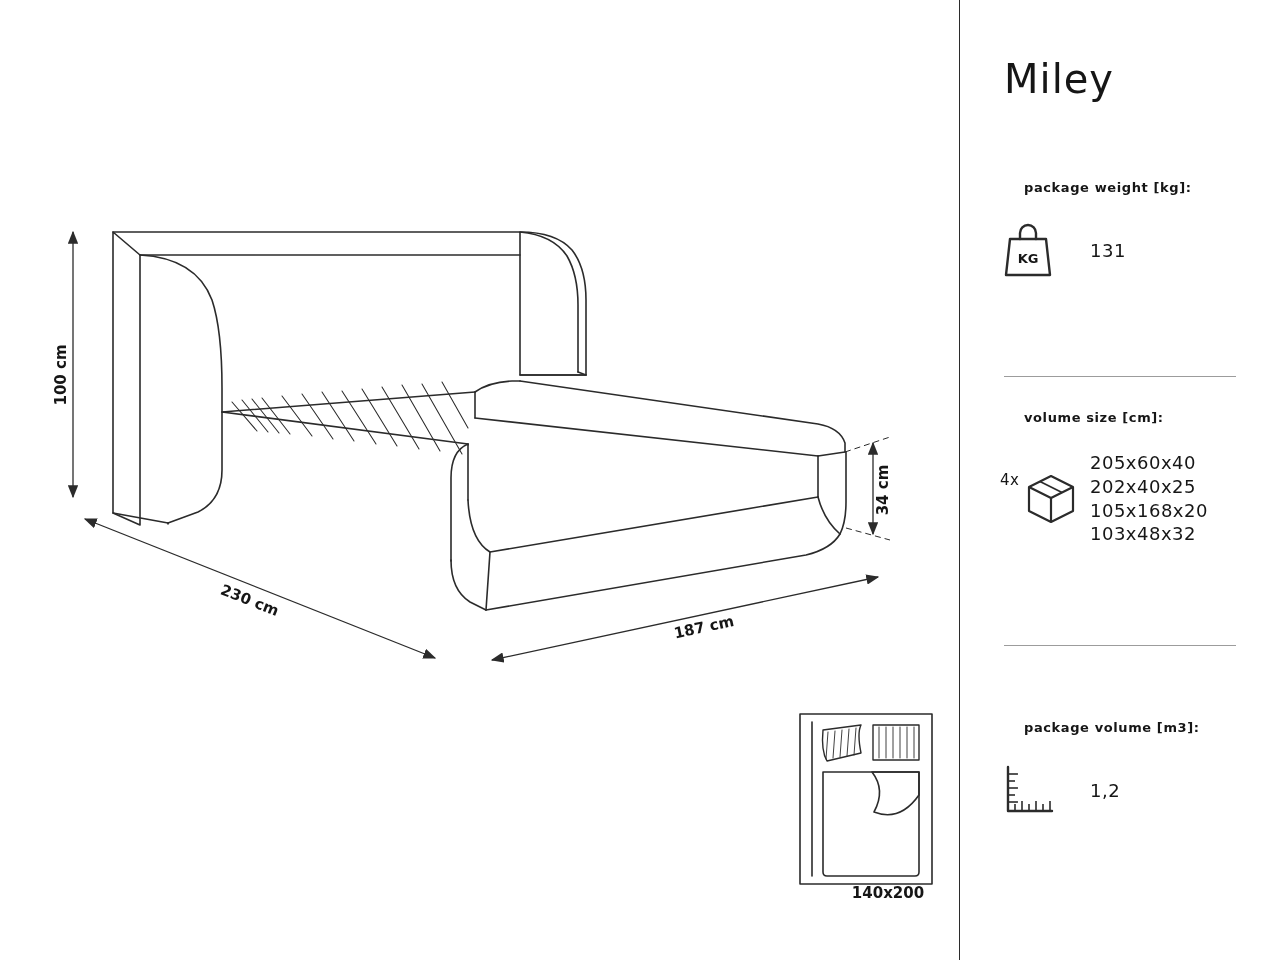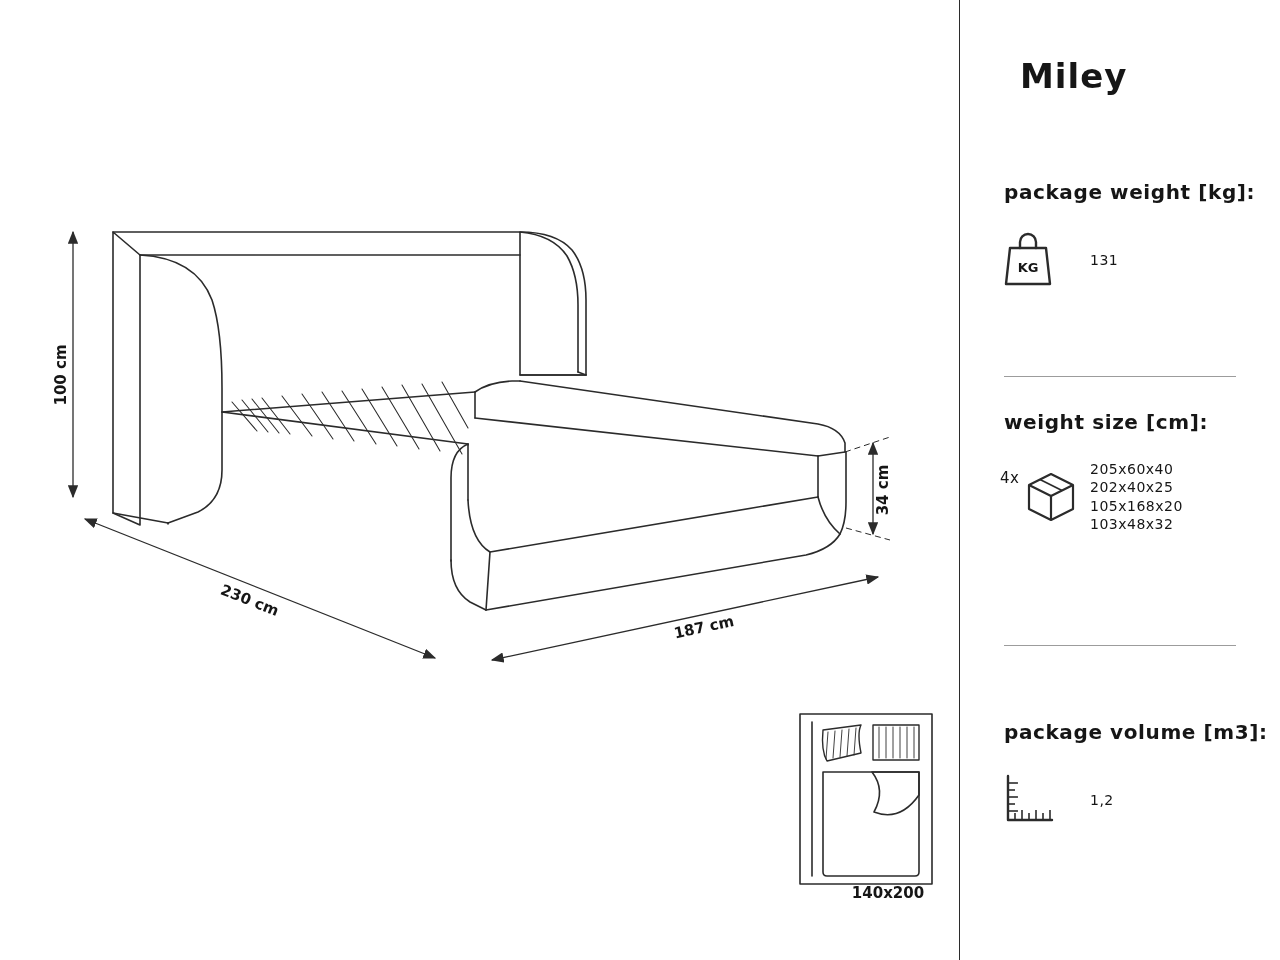--- a/index.html
+++ b/index.html
@@ -51,58 +51,57 @@
     top: 0;
     width: 320px;
     height: 960px;
     box-sizing: border-box;
     padding: 0;
   }
   .panel-title {
     position: absolute;
     left: 44px;
     top: 56px;
-    font-size: 34px;
-    font-weight: bold;
+    font-size: 40px;
+    font-weight: normal;
     letter-spacing: 1px;
     color: #161616;
-    margin-left: 16px;
   }
   .sect {
     position: absolute;
     left: 0;
     width: 320px;
   }
   .sect-label {
-    font-size: 20px;
+    font-size: 13px;
     font-weight: bold;
     letter-spacing: 0.6px;
     color: #161616;
-    margin-left: 44px;
+    margin-left: 64px;
   }
   .sect-body {
     display: flex;
     align-items: center;
     margin-top: 26px;
     margin-left: 40px;
   }
   .icon-wrap {
     width: 90px;
     display: flex;
     align-items: flex-start;
     justify-content: flex-start;
   }
   .mult {
     font-size: 15px;
     color: #161616;
     margin-right: 6px;
     letter-spacing: 0.5px;
   }
   .val {
-    font-size: 14px;
+    font-size: 18px;
     color: #161616;
     letter-spacing: 0.5px;
     line-height: 1.32;
   }
   .val .line { display: block; white-space: nowrap; }
   .hr {
     position: absolute;
     left: 44px;
     width: 232px;
     height: 1px;
@@ -247,21 +246,21 @@
         </div>
         <div class="val">
           <span class="line">131</span>
         </div>
       </div>
     </div>
 
     <div class="hr" style="top:376px;"></div>
 
     <div class="sect" style="top:410px;">
-      <div class="sect-label">weight size [cm]:</div>
+      <div class="sect-label">volume size [cm]:</div>
       <div class="sect-body">
         <div class="icon-wrap">
           <span class="mult">4x</span>
           <svg width="52" height="56" viewBox="0 0 52 56">
             <path d="M26,5 L48,16 L48,40 L26,51 L4,40 L4,16 Z" fill="none" stroke="#2b2b2b" stroke-width="2.2" stroke-linejoin="round"></path>
             <path d="M4,16 L26,27 L48,16" fill="none" stroke="#2b2b2b" stroke-width="2.2" stroke-linejoin="round"></path>
             <path d="M26,27 L26,51" fill="none" stroke="#2b2b2b" stroke-width="2.2"></path>
             <path d="M15,10.5 L37,21.5" fill="none" stroke="#2b2b2b" stroke-width="1.6"></path>
           </svg>
         </div>

